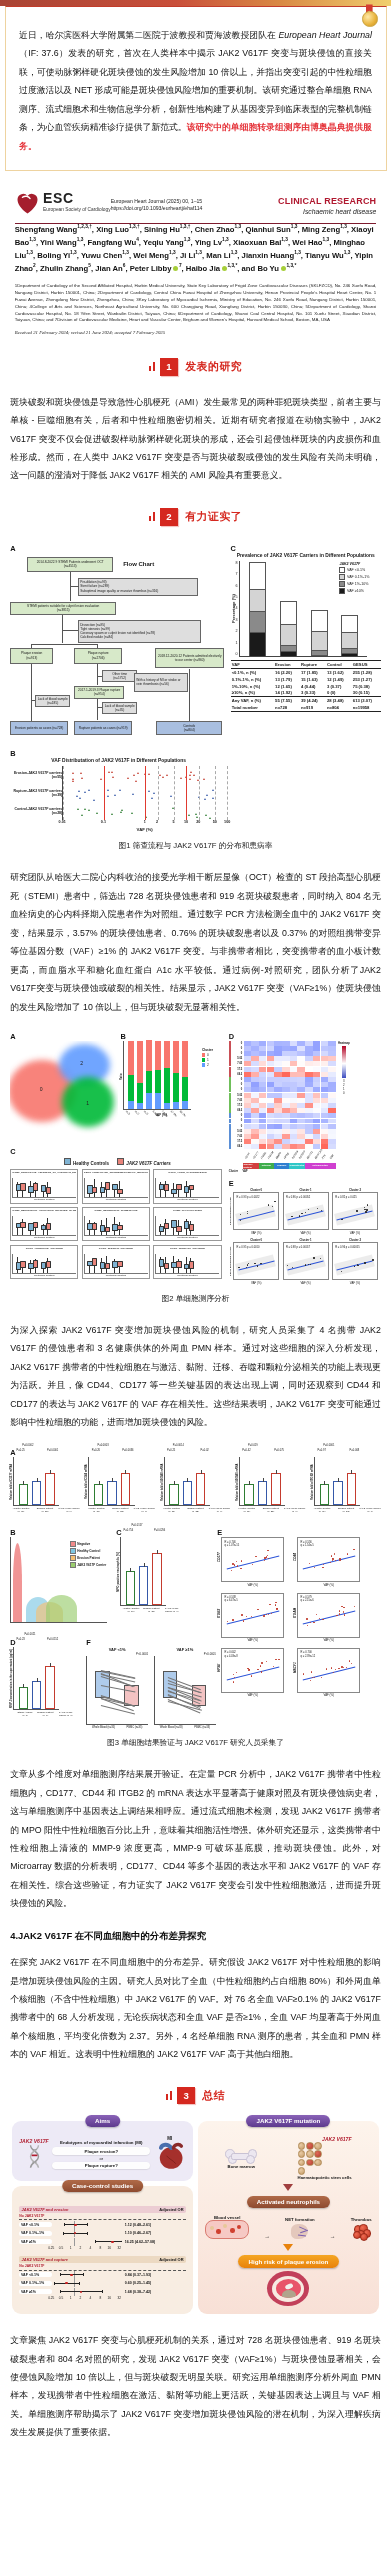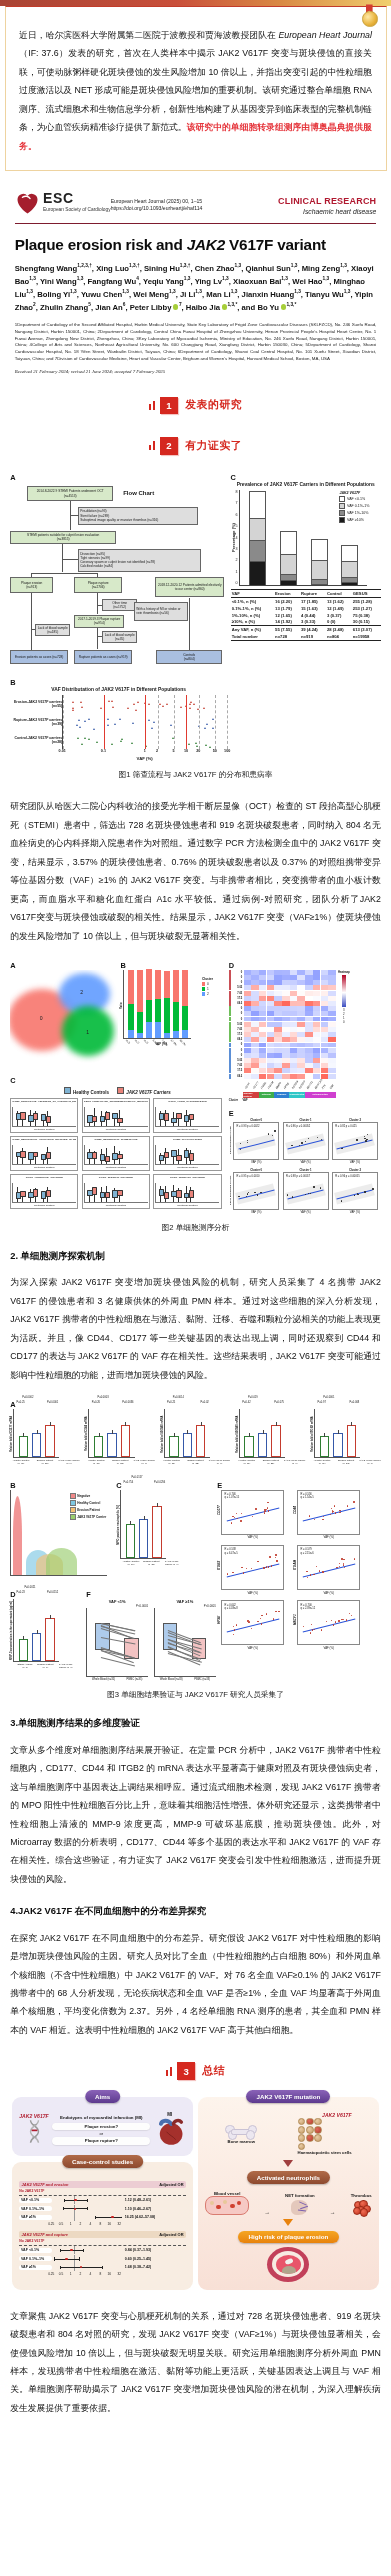--- a/index.html
+++ b/index.html
@@ -211,36 +211,36 @@
     <div class="jinfo">
       <div>European Heart Journal (2025) 00, 1–15</div>
       <div>https://doi.org/10.1093/eurheartj/ehaf114</div>
     </div>
     <div class="pcat">
       <div class="c1">CLINICAL RESEARCH</div>
       <div class="c2">Ischaemic heart disease</div>
     </div>
   </div>
   <div class="prule"></div>
-  <div class="ptitle"><span>Plaque erosion risk and </span><span class="it">JAK2</span><span> V617F variant</span></div>
   <div class="authors"><span><span>Shengfang Wang</span><sup>1,2,3,†</sup><span>, </span></span><span><span>Xing Luo</span><sup>1,3,†</sup><span>, </span></span><span><span>Sining Hu</span><sup>1,3,†</sup><span>, </span></span><span><span>Chen Zhao</span><sup>1,3</sup><span>, </span></span><span><span>Qianhui Sun</span><sup>1,3</sup><span>, </span></span><span><span>Ming Zeng</span><sup>1,3</sup><span>, </span></span><span><span>Xiaoyi Bao</span><sup>1,3</sup><span>, </span></span><span><span>Yini Wang</span><sup>1,3</sup><span>, </span></span><span><span>Fangfang Wu</span><sup>4</sup><span>, </span></span><span><span>Yeqiu Yang</span><sup>1,3</sup><span>, </span></span><span><span>Ying Lv</span><sup>1,3</sup><span>, </span></span><span><span>Xiaoxuan Bai</span><sup>1,3</sup><span>, </span></span><span><span>Wei Hao</span><sup>1,3</sup><span>, </span></span><span><span>Minghao Liu</span><sup>1,3</sup><span>, </span></span><span><span>Boling Yi</span><sup>1,3</sup><span>, </span></span><span><span>Yuwu Chen</span><sup>1,3</sup><span>, </span></span><span><span>Wei Meng</span><sup>1,3</sup><span>, </span></span><span><span>Ji Li</span><sup>1,3</sup><span>, </span></span><span><span>Man Li</span><sup>1,3</sup><span>, </span></span><span><span>Jianxin Huang</span><sup>1,3</sup><span>, </span></span><span><span>Tianyu Wu</span><sup>1,3</sup><span>, </span></span><span><span>Yipin Zhao</span><sup>2</sup><span>, </span></span><span><span>Zhulin Zhang</span><sup>5</sup><span>, </span></span><span><span>Jian An</span><sup>6</sup><span>, </span></span><span><span>Peter Libby</span><span class="orcid" style="display: inline-block;"></span><sup>7</sup><span>, </span></span><span><span>Haibo Jia</span><span class="orcid" style="display: inline-block;"></span><sup>1,3,*</sup><span>, and </span></span><span><span>Bo Yu</span><span class="orcid" style="display: inline-block;"></span><sup>1,3,*</sup><span></span></span></div>
   <div class="affil">1Department of Cardiology of the Second Affiliated Hospital, Harbin Medical University, State Key Laboratory of Frigid Zone Cardiovascular Diseases (SKLFZCD), No. 246 Xuefu Road, Nangang District, Harbin 150001, China; 2Department of Cardiology, Central China Fuwai Hospital of Zhengzhou University, Henan Provincial People's Hospital Heart Center, No. 1 Fuwai Avenue, Zhengdong New District, Zhengzhou, China; 3Key Laboratory of Myocardial Ischemia, Ministry of Education, No. 246 Xuefu Road, Nangang District, Harbin 150001, China; 4College of Arts and Sciences, Northeast Agricultural University, No. 600 Changjiang Road, Xiangfang District, Harbin 150030, China; 5Department of Cardiology, Shanxi Cardiovascular Hospital, No. 18 Yifen Street, Wanbailin District, Taiyuan, China; 6Department of Cardiology, Shanxi Coal Central Hospital, No. 101 Xuefu Street, Xiaodian District, Taiyuan, China; and 7Division of Cardiovascular Medicine, Heart and Vascular Center, Brigham and Women's Hospital, Harvard Medical School, Boston, MA, USA</div>
   <div class="recv">Received 21 February 2024; revised 21 June 2024; accepted 7 February 2025</div>
 </div>
 
 <div class="badge">
   <span class="bars">
       <i style="height:5.7px"></i>
       <i style="height:9px"></i>
     </span>
   <span class="bsq">1</span>
   <span class="btitle">发表的研究</span>
 </div>
 
 <div class="main">
+  <p class="cn">斑块破裂和斑块侵蚀是导致急性心肌梗死（AMI）发生最常见的两种罪犯斑块类型，前者主要与单核 - 巨噬细胞有关，后者和中性粒细胞密切相关。近期有研究者报道在动物实验中，JAK2 V617F 突变不仅会促进破裂样动脉粥样硬化斑块的形成，还会引起侵蚀样斑块的内皮损伤和血栓形成。然而，在人类中 JAK2 V617F 突变是否与斑块破裂或侵蚀的发生风险有关尚未明确，这一问题的澄清对于降低 JAK2 V617F 相关的 AMI 风险具有重要意义。</p>
 
   <div class="badge">
     <span class="bars">
         <i style="height:5.7px"></i>
         <i style="height:9px"></i>
       </span>
     <span class="bsq">2</span>
     <span class="btitle">有力证实了</span>
   </div>
 
@@ -1342,21 +1342,20 @@
                 </div>
                 <div class="xl">VAF (%)</div>
               </div>
             </div>
         </div>
       </div>
     </div>
   </div>
   <div class="figcap">图2  单细胞测序分析</div>
 
-  <div class="h2">2. 单细胞测序探索机制</div>
   <p class="cn">为深入探索 JAK2 V617F 突变增加斑块侵蚀风险的机制，研究人员采集了 4 名携带 JAK2 V617F 的侵蚀患者和 3 名健康供体的外周血 PMN 样本。通过对这些细胞的深入分析发现，JAK2 V617F 携带者的中性粒细胞在与激活、黏附、迁移、吞噬和颗粒分泌相关的功能上表现更为活跃。并且，像 CD44、CD177 等一些关键基因的表达出现上调，同时还观察到 CD44 和 CD177 的表达与 JAK2 V617F 的 VAF 存在相关性。这些结果表明，JAK2 V617F 突变可能通过影响中性粒细胞的功能，进而增加斑块侵蚀的风险。</p>
 
   <div class="fig">
     <span class="pl">A</span>
     <div class="f3row" id="f3a">
 
         <div style="width:70px">
           <div style="display:flex;align-items:flex-end">
             <span class="ylab" style="height:48px">Relative fold of CD177 mRNA</span>
             <div class="t3">
@@ -1801,21 +1800,20 @@
                 </div>
                 <div class="xl">VAF (%)</div>
               </div>
             </div>
           </div>
       </div>
     </div>
   </div>
   <div class="figcap">图3  单细胞结果验证与 JAK2 V617F 研究人员采集了</div>
 
-  <div class="h2">3.单细胞测序结果的多维度验证</div>
   <p class="cn">文章从多个维度对单细胞测序结果展开验证。在定量 PCR 分析中，JAK2 V617F 携带者中性粒细胞内，CD177、CD44 和 ITGB2 的 mRNA 表达水平显著高于健康对照及有斑块侵蚀病史者，这与单细胞测序中基因表达上调结果相呼应。通过流式细胞术检测，发现 JAK2 V617F 携带者的 MPO 阳性中性粒细胞百分比上升，意味着其细胞活性增强。体外研究还显示，这类携带者中性粒细胞上清液的 MMP-9 浓度更高，MMP-9 可破坏基底膜，推动斑块侵蚀。此外，对 Microarray 数据的分析表明，CD177、CD44 等多个基因的表达水平和 JAK2 V617F 的 VAF 存在相关性。综合这些验证，有力证实了 JAK2 V617F 突变会引发中性粒细胞激活，进而提升斑块侵蚀的风险。</p>
 
   <div class="h2">4.JAK2 V617F 在不同血细胞中的分布差异探究</div>
   <p class="cn">在探究 JAK2 V617F 在不同血细胞中的分布差异。研究假设 JAK2 V617F 对中性粒细胞的影响是增加斑块侵蚀风险的主因。研究人员对比了全血（中性粒细胞约占白细胞 80%）和外周血单个核细胞（不含中性粒细胞）中 JAK2 V617F 的 VAF。对 76 名全血 VAF≥0.1% 的 JAK2 V617F 携带者中的 68 人分析发现，无论疾病状态和全血 VAF 是否≥1%，全血 VAF 均显著高于外周血单个核细胞，平均变化倍数为 2.37。另外，4 名经单细胞 RNA 测序的患者，其全血和 PMN 样本的 VAF 相近。这表明中性粒细胞的 JAK2 V617F VAF 高于其他白细胞。</p>
 
   <div class="badge">
     <span class="bars">
         <i style="height:5.7px"></i>
         <i style="height:9px"></i>
       </span>

